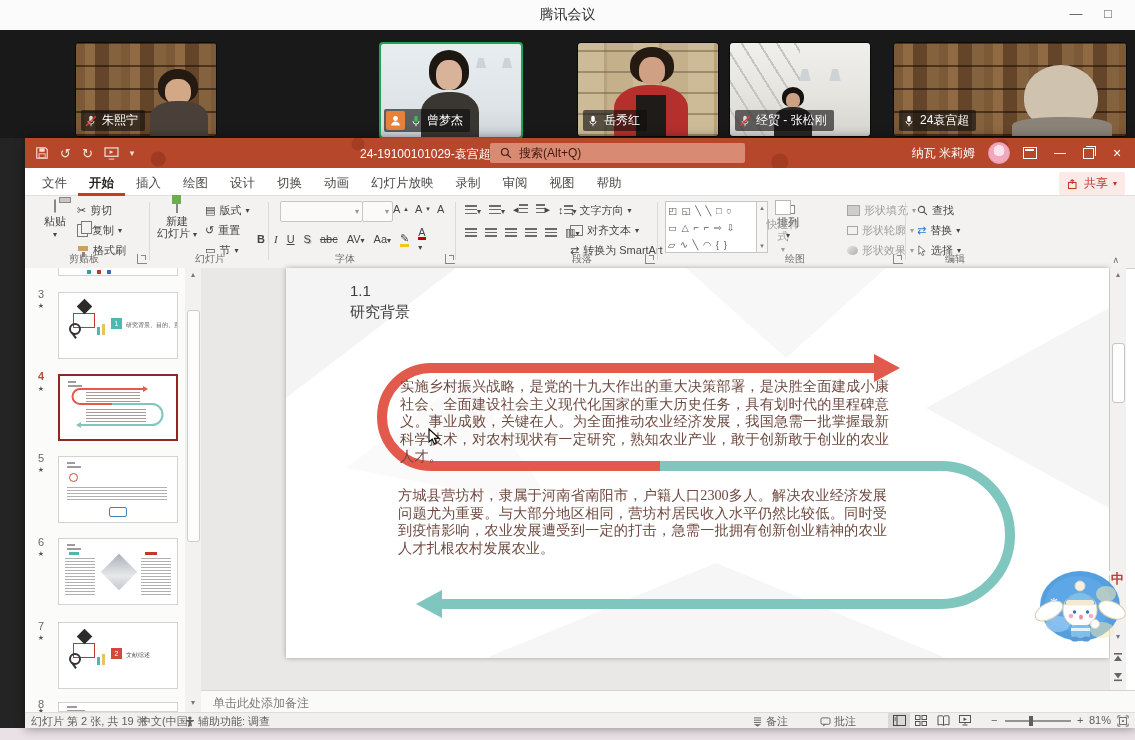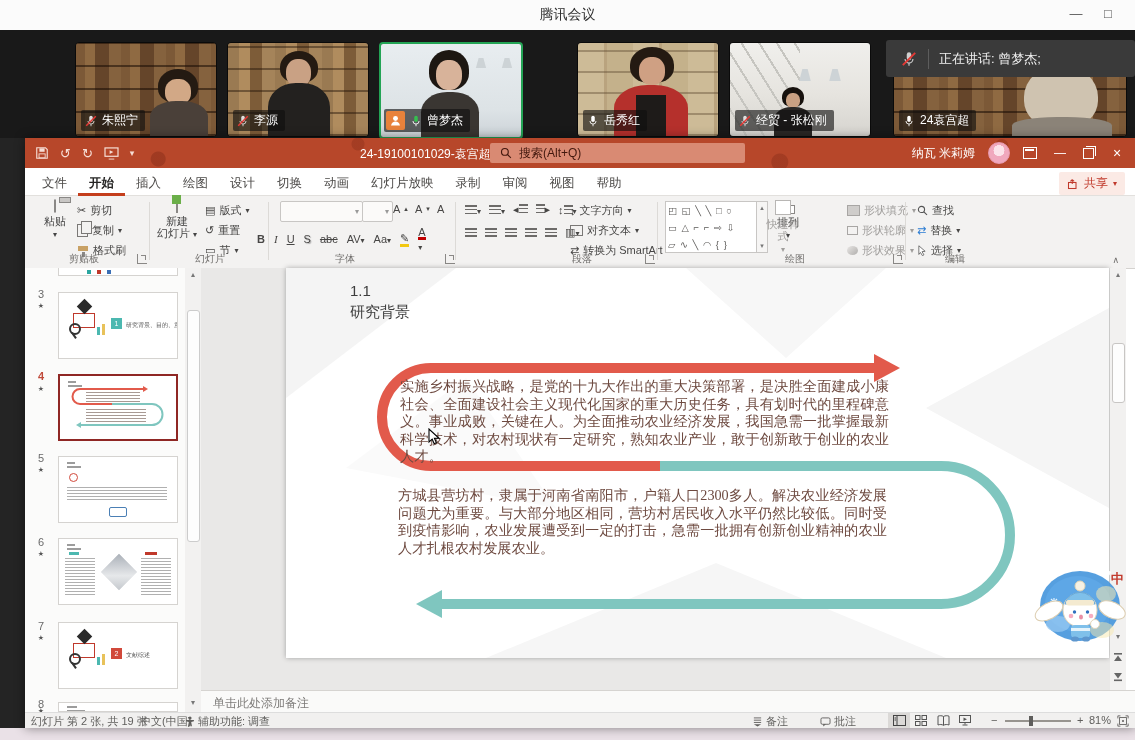--- a/index.html
+++ b/index.html
@@ -165,35 +165,20 @@
         <svg width="14" height="14" viewBox="0 0 16 16">
             <rect x="6" y="2" width="4" height="7" rx="2" fill="#ddd"></rect>
             <path d="M4.5 8a3.5 3.5 0 0 0 7 0" stroke="#ddd" fill="none"></path>
             <line x1="8" y1="11.5" x2="8" y2="14" stroke="#ddd"></line>
             <line x1="2.5" y1="13.5" x2="13.5" y2="2.5" stroke="#E53935" stroke-width="1.7"></line>
           </svg>
         <span>朱熙宁</span>
       </div>
     </div>
 
-    <div class="tile" style="left:227px;width:140px">
-      <div class="art bg-book-l"></div>
-      <div class="hair" style="left:52px;top:8px;width:38px;height:32px"></div>
-      <div class="face" style="left:58px;top:16px;width:25px;height:28px;background:#c9a184"></div>
-      <div class="torso" style="left:40px;top:40px;width:62px;height:53px;background:#23211f"></div>
-      <div class="name-tag">
-        <svg width="14" height="14" viewBox="0 0 16 16">
-            <rect x="6" y="2" width="4" height="7" rx="2" fill="#ddd"></rect>
-            <path d="M4.5 8a3.5 3.5 0 0 0 7 0" stroke="#ddd" fill="none"></path>
-            <line x1="8" y1="11.5" x2="8" y2="14" stroke="#ddd"></line>
-            <line x1="2.5" y1="13.5" x2="13.5" y2="2.5" stroke="#E53935" stroke-width="1.7"></line>
-          </svg>
-        <span>李源</span>
-      </div>
-    </div>
 
     <div class="tile" style="left:577px;width:140px">
       <div class="art" style="background:
         repeating-linear-gradient(0deg, rgba(90,70,45,.4) 0 2px, rgba(0,0,0,0) 2px 21px),
         repeating-linear-gradient(90deg,#cdbb97 0 26px,#b9a37e 26px 29px,#c4b18b 29px 55px)"></div>
       <div class="hair" style="left:52px;top:4px;width:44px;height:36px"></div>
       <div class="face" style="left:61px;top:14px;width:26px;height:28px;background:#cfa083"></div>
       <div class="torso" style="left:36px;top:42px;width:74px;height:51px;background:#B5302C"></div>
       <div class="torso" style="left:58px;top:52px;width:30px;height:41px;background:#1e1b19;border-radius:0"></div>
       <div class="name-tag">
@@ -255,30 +240,20 @@
       <div class="name-tag">
         <svg width="14" height="14" viewBox="0 0 16 16">
             <rect x="6" y="2" width="4" height="7" rx="2" fill="#fff"></rect>
             <path d="M4.5 8a3.5 3.5 0 0 0 7 0" stroke="#fff" fill="none"></path>
             <line x1="8" y1="11.5" x2="8" y2="14" stroke="#fff"></line>
           </svg>
         <span>24袁宫超</span>
       </div>
     </div>
 
-    <div class="spk-panel" style="position:absolute">
-      <svg width="18" height="18" viewBox="0 0 16 16">
-          <rect x="6" y="2" width="4" height="7" rx="2" fill="#cfcfcf"></rect>
-          <path d="M4.5 8a3.5 3.5 0 0 0 7 0" stroke="#cfcfcf" fill="none"></path>
-          <line x1="8" y1="11.5" x2="8" y2="14" stroke="#cfcfcf"></line>
-          <line x1="2.5" y1="13.5" x2="13.5" y2="2.5" stroke="#E53935" stroke-width="1.7"></line>
-        </svg>
-      <div class="vline"></div>
-      <span class="spk-text">正在讲话: 曾梦杰;</span>
-    </div>
   </div>
 
   <div class="abs left-dark"></div>
   <div class="abs desk-strip"></div>
 
   <div class="abs ppt">
 
     <div class="abs ppt-bar">
       <div class="abs qat">
         <svg width="14" height="14" viewBox="0 0 16 16">

